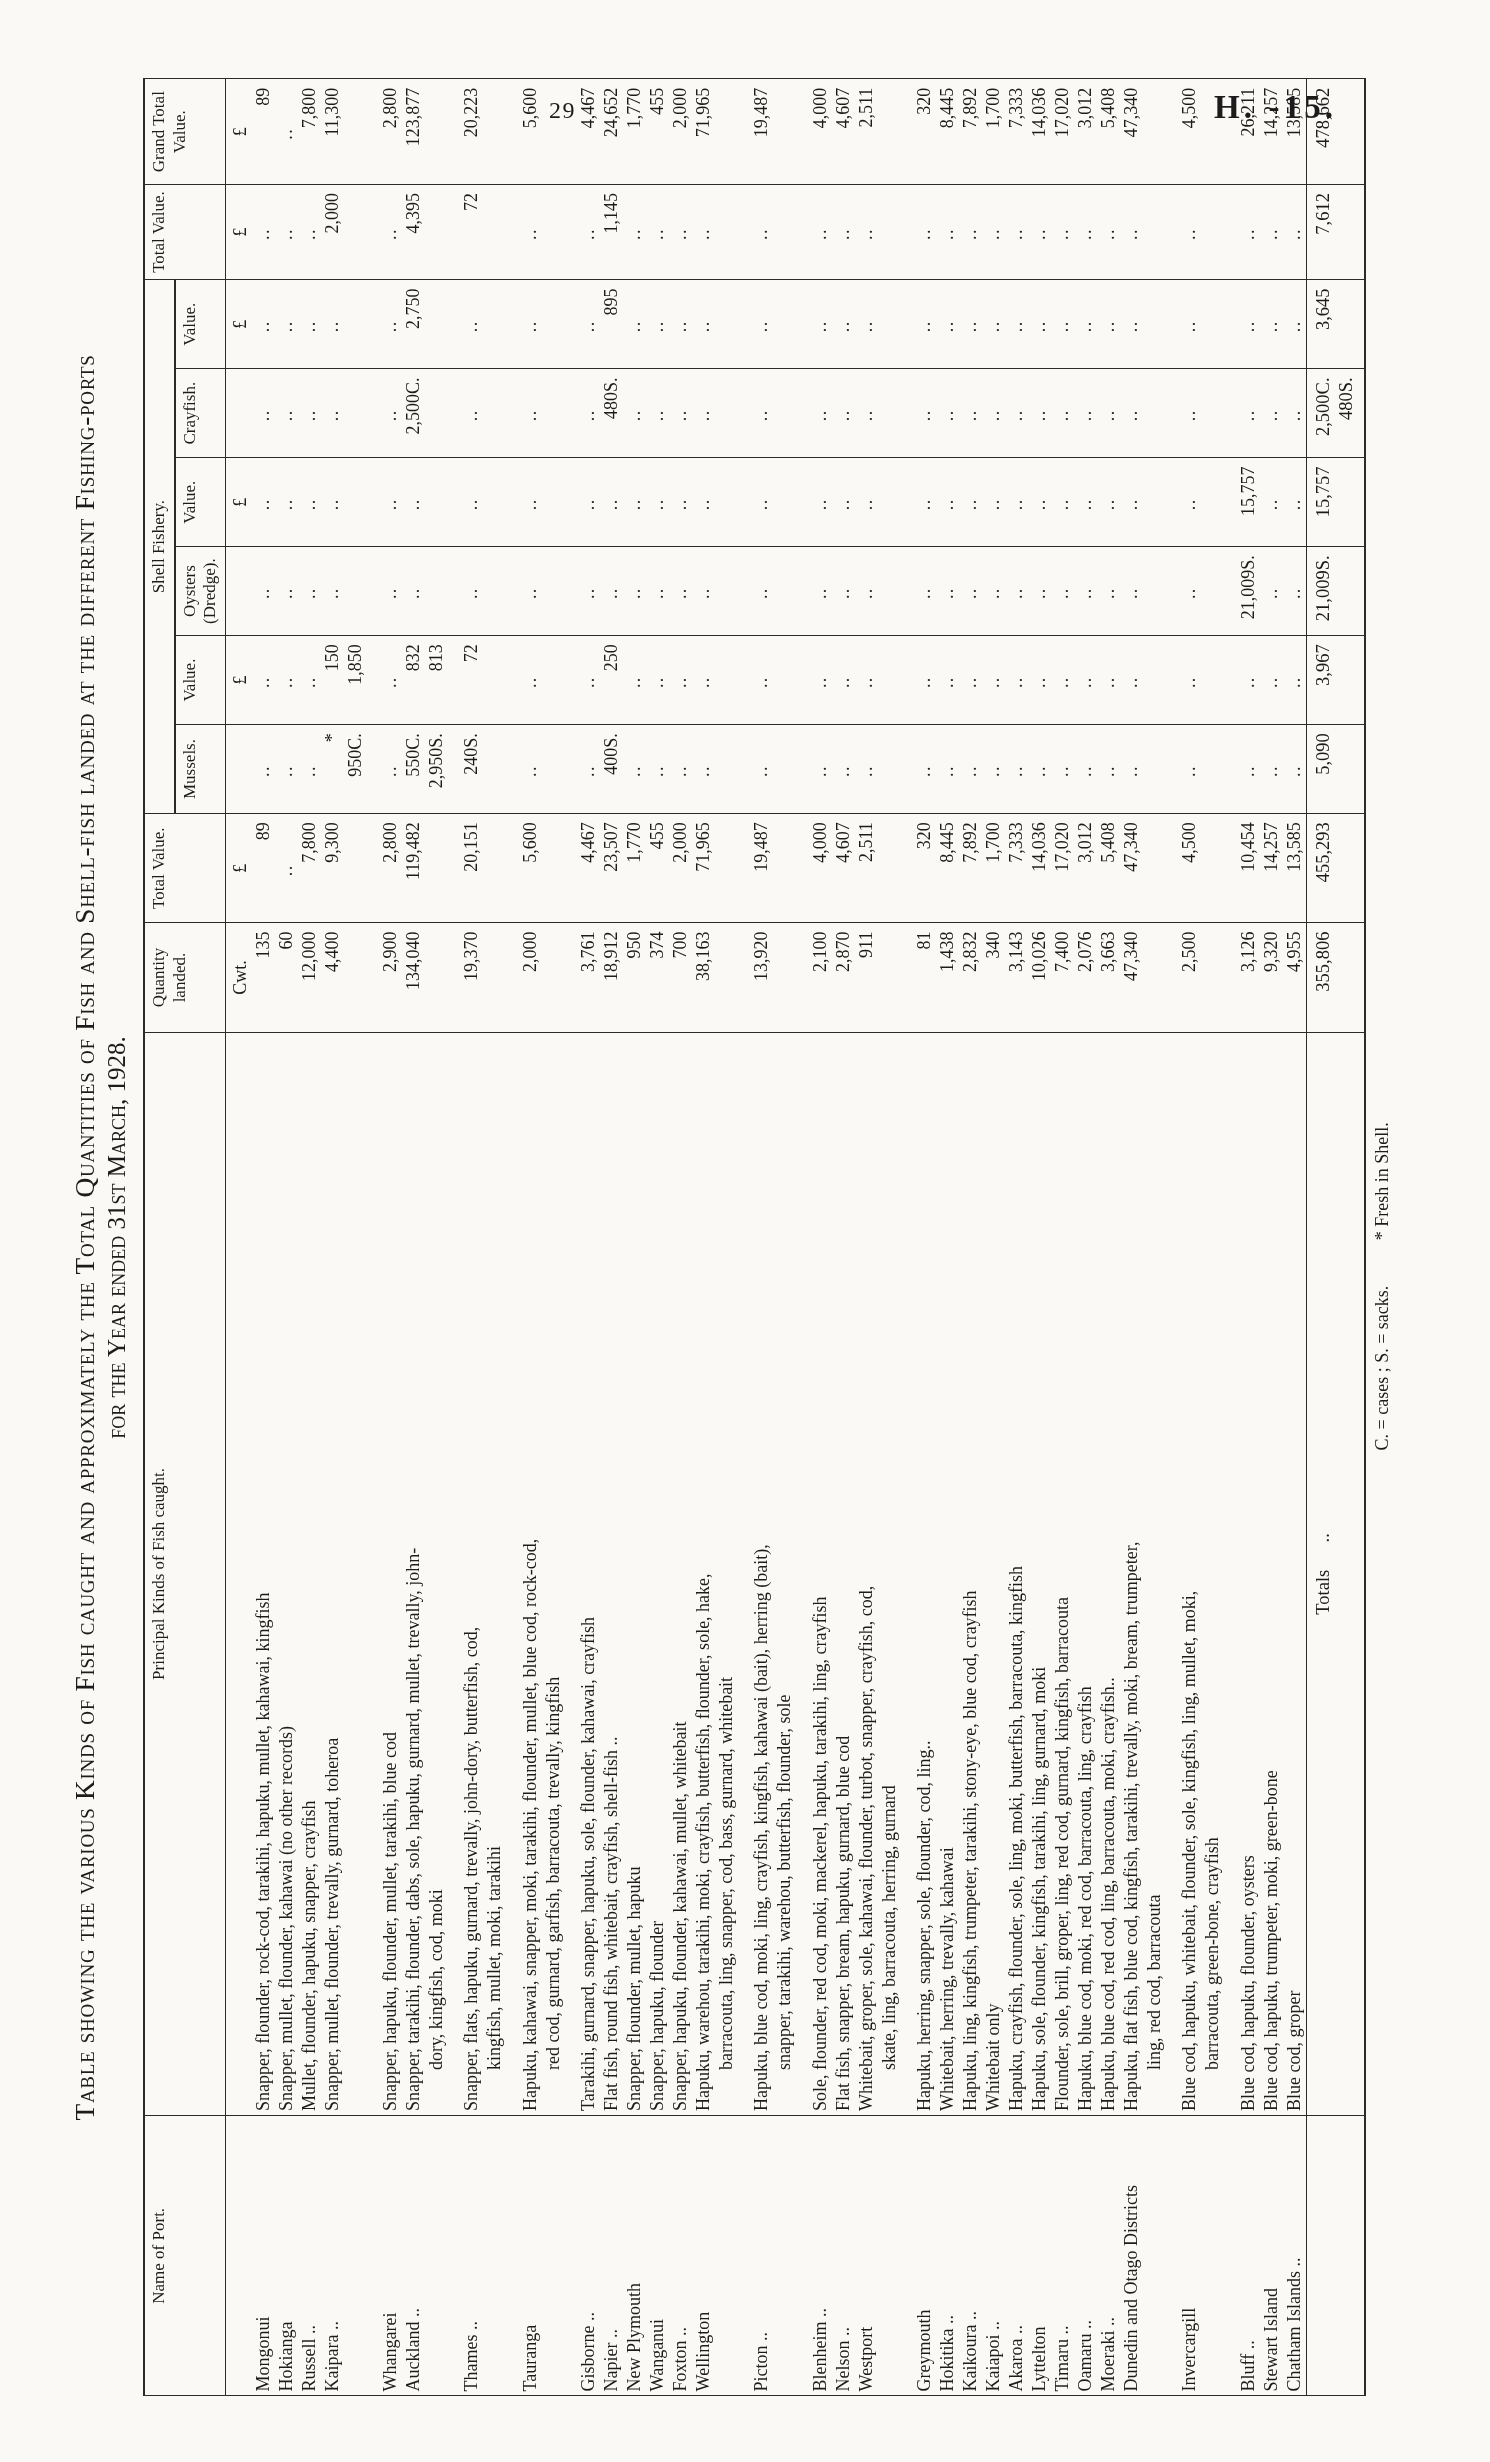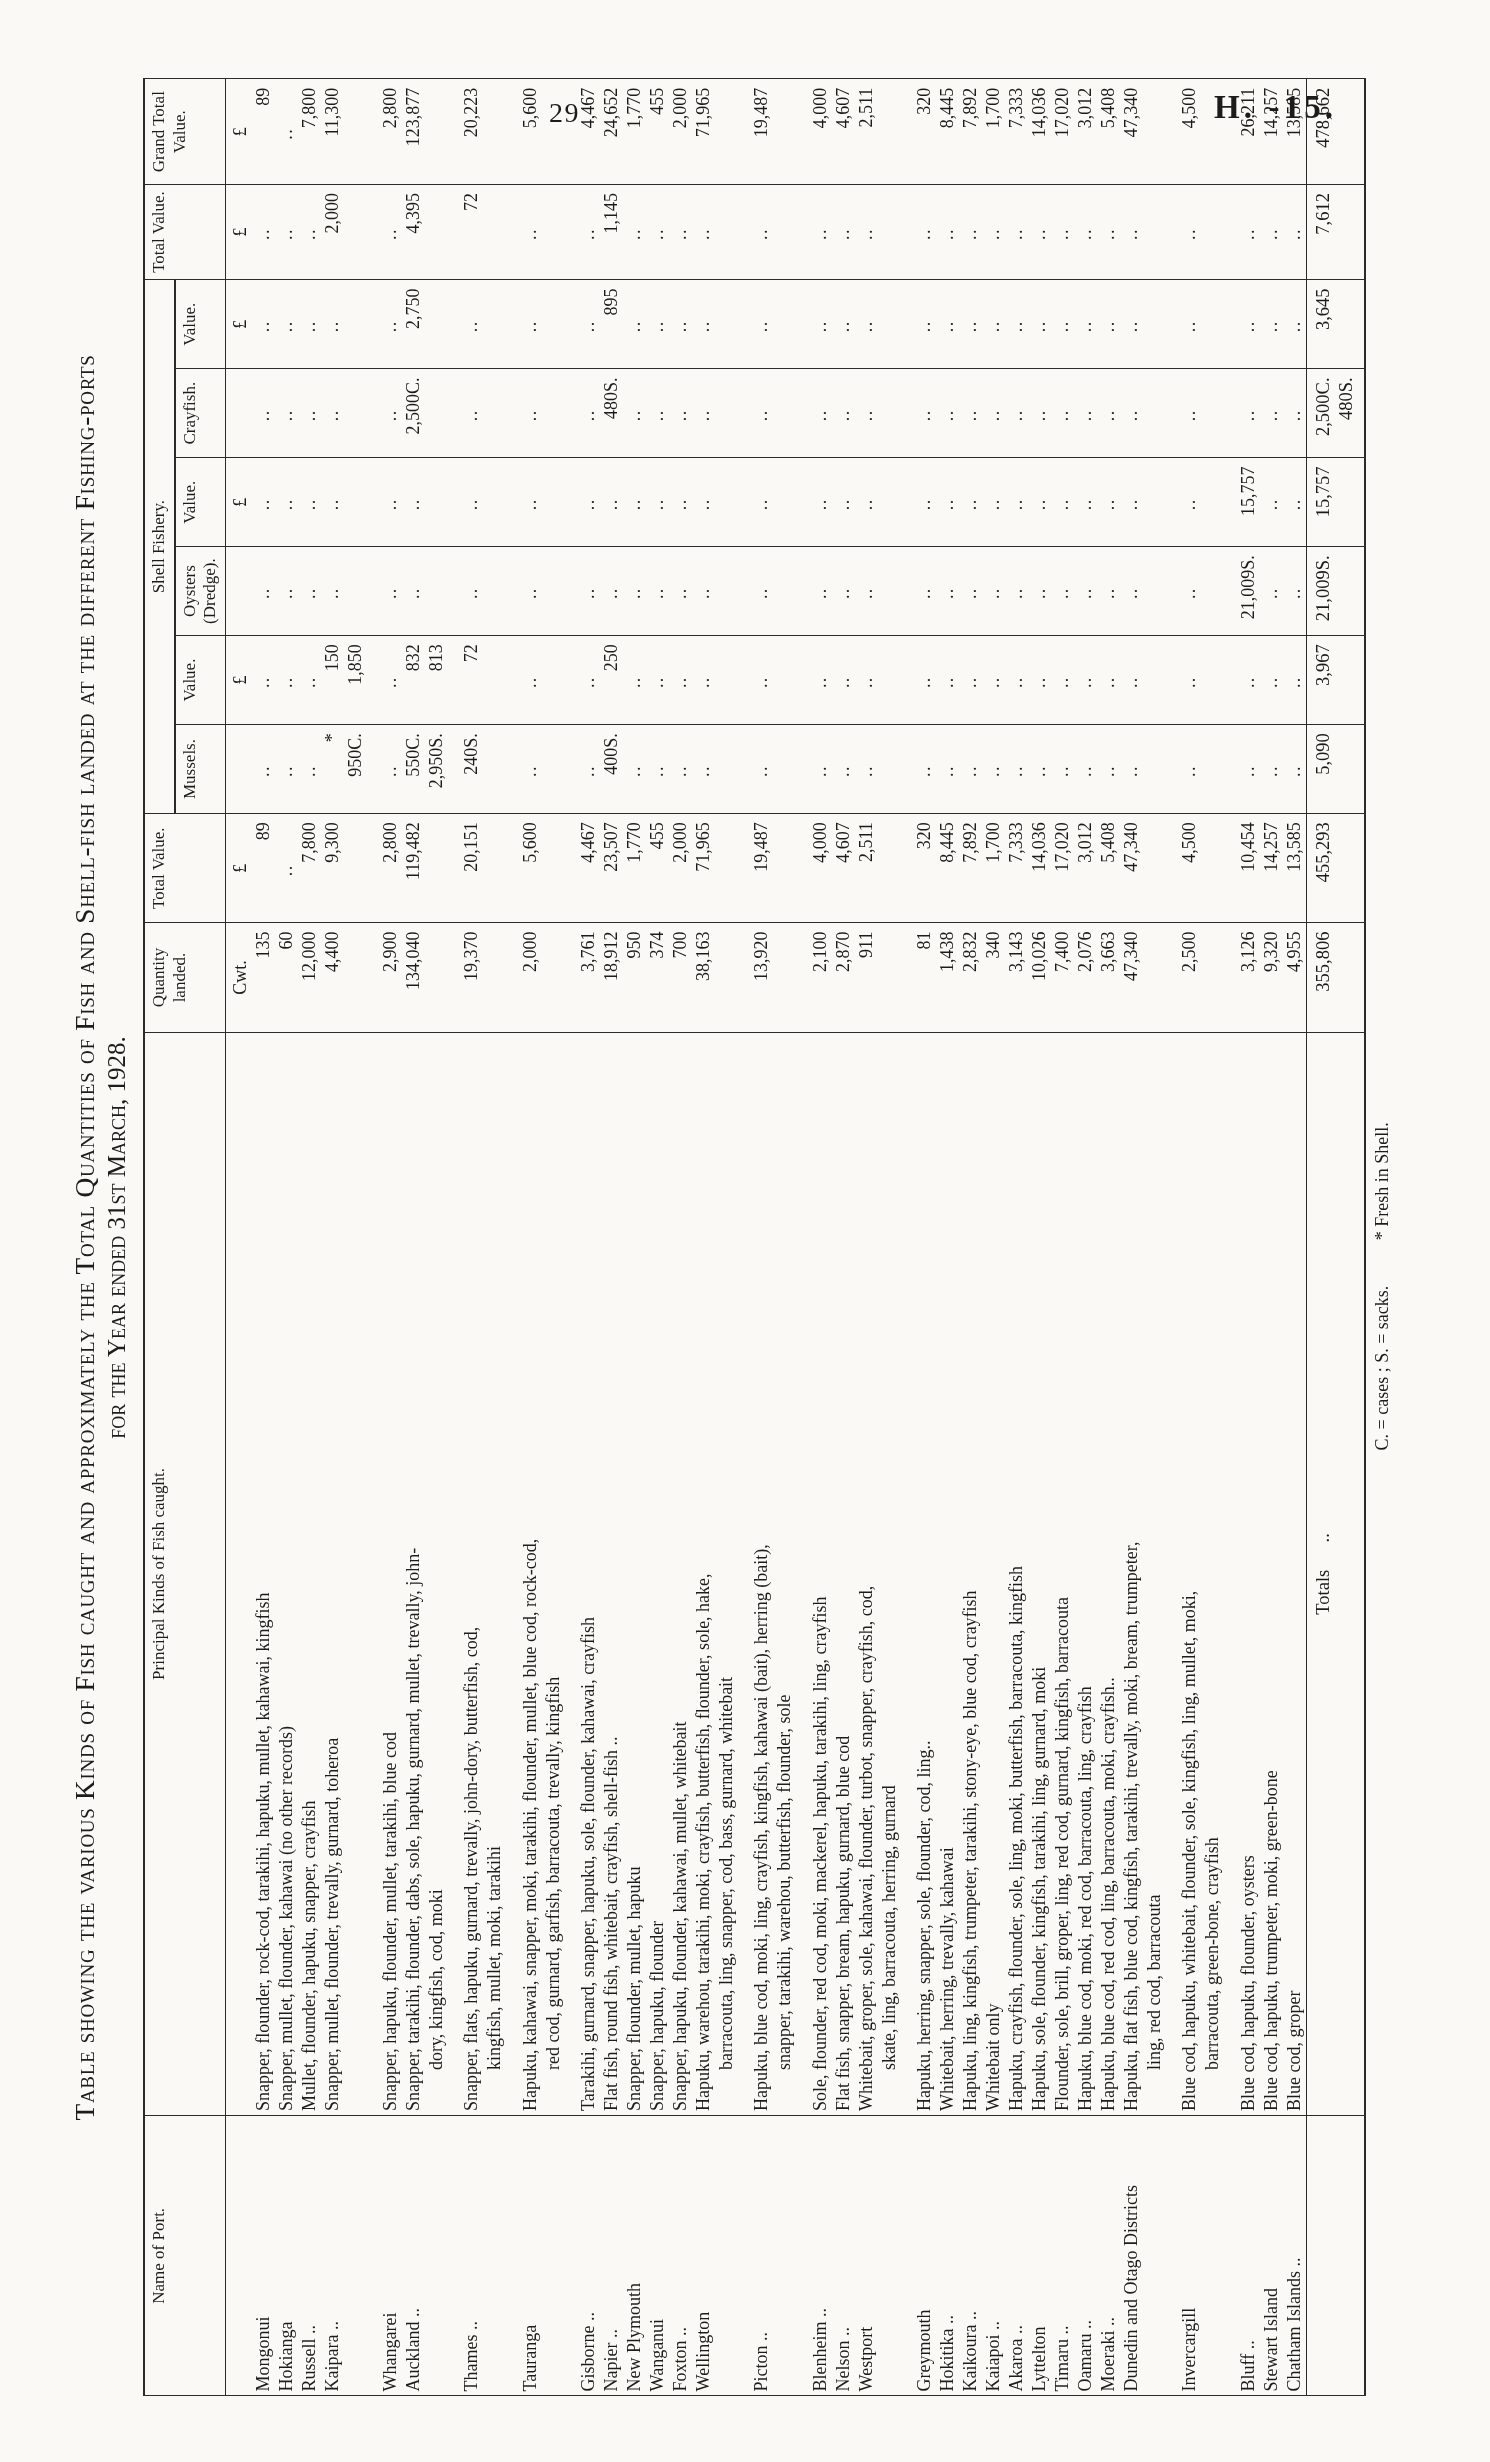--- a/index.html
+++ b/index.html
@@ -1,19 +1,19 @@
 <!DOCTYPE html>
 <html style="font-size:11px"><head>
 <meta charset="utf-8">
 <style>
   html,body{margin:0;padding:0;}
   body{background:#e8e6e0;font-family:"Liberation Serif","DejaVu Serif",serif;color:#1c1c1c;}
   #page{position:relative;width:1490px;height:2462px;background:#faf9f5;overflow:hidden;}
   
-  .pageno{position:absolute;left:549px;top:97px;font-size:28px;letter-spacing:1.4px;}
+  .pageno{position:absolute;left:549px;top:97px;font-size:24px;letter-spacing:1.4px;}
   .docref{position:absolute;left:1214px;top:89px;font-size:33px;letter-spacing:4.1px;font-weight:bold;}
   
   #rot{position:absolute;left:69px;top:2403px;width:2331px;height:1368px;
        transform-origin:0 0;transform:rotate(-90deg);}
   .title{ text-align:center;font-variant:small-caps;font-size:27.4px;line-height:33px;letter-spacing:0.7px;}
   .title2{text-align:center;font-variant:small-caps;font-size:25px;line-height:30px;margin-bottom:11px;}
   table{border-collapse:collapse;margin:0 auto;width:2318px;table-layout:fixed;}
   th,td{border-left:1.4px solid #2b2b2b;border-right:1.4px solid #2b2b2b;vertical-align:top;}
   thead th{border-top:2.1px solid #2b2b2b;border-bottom:1.4px solid #2b2b2b;
            font-weight:normal;font-size:17px;line-height:20.6px;padding:4.1px 2.7px;text-align:center;}

